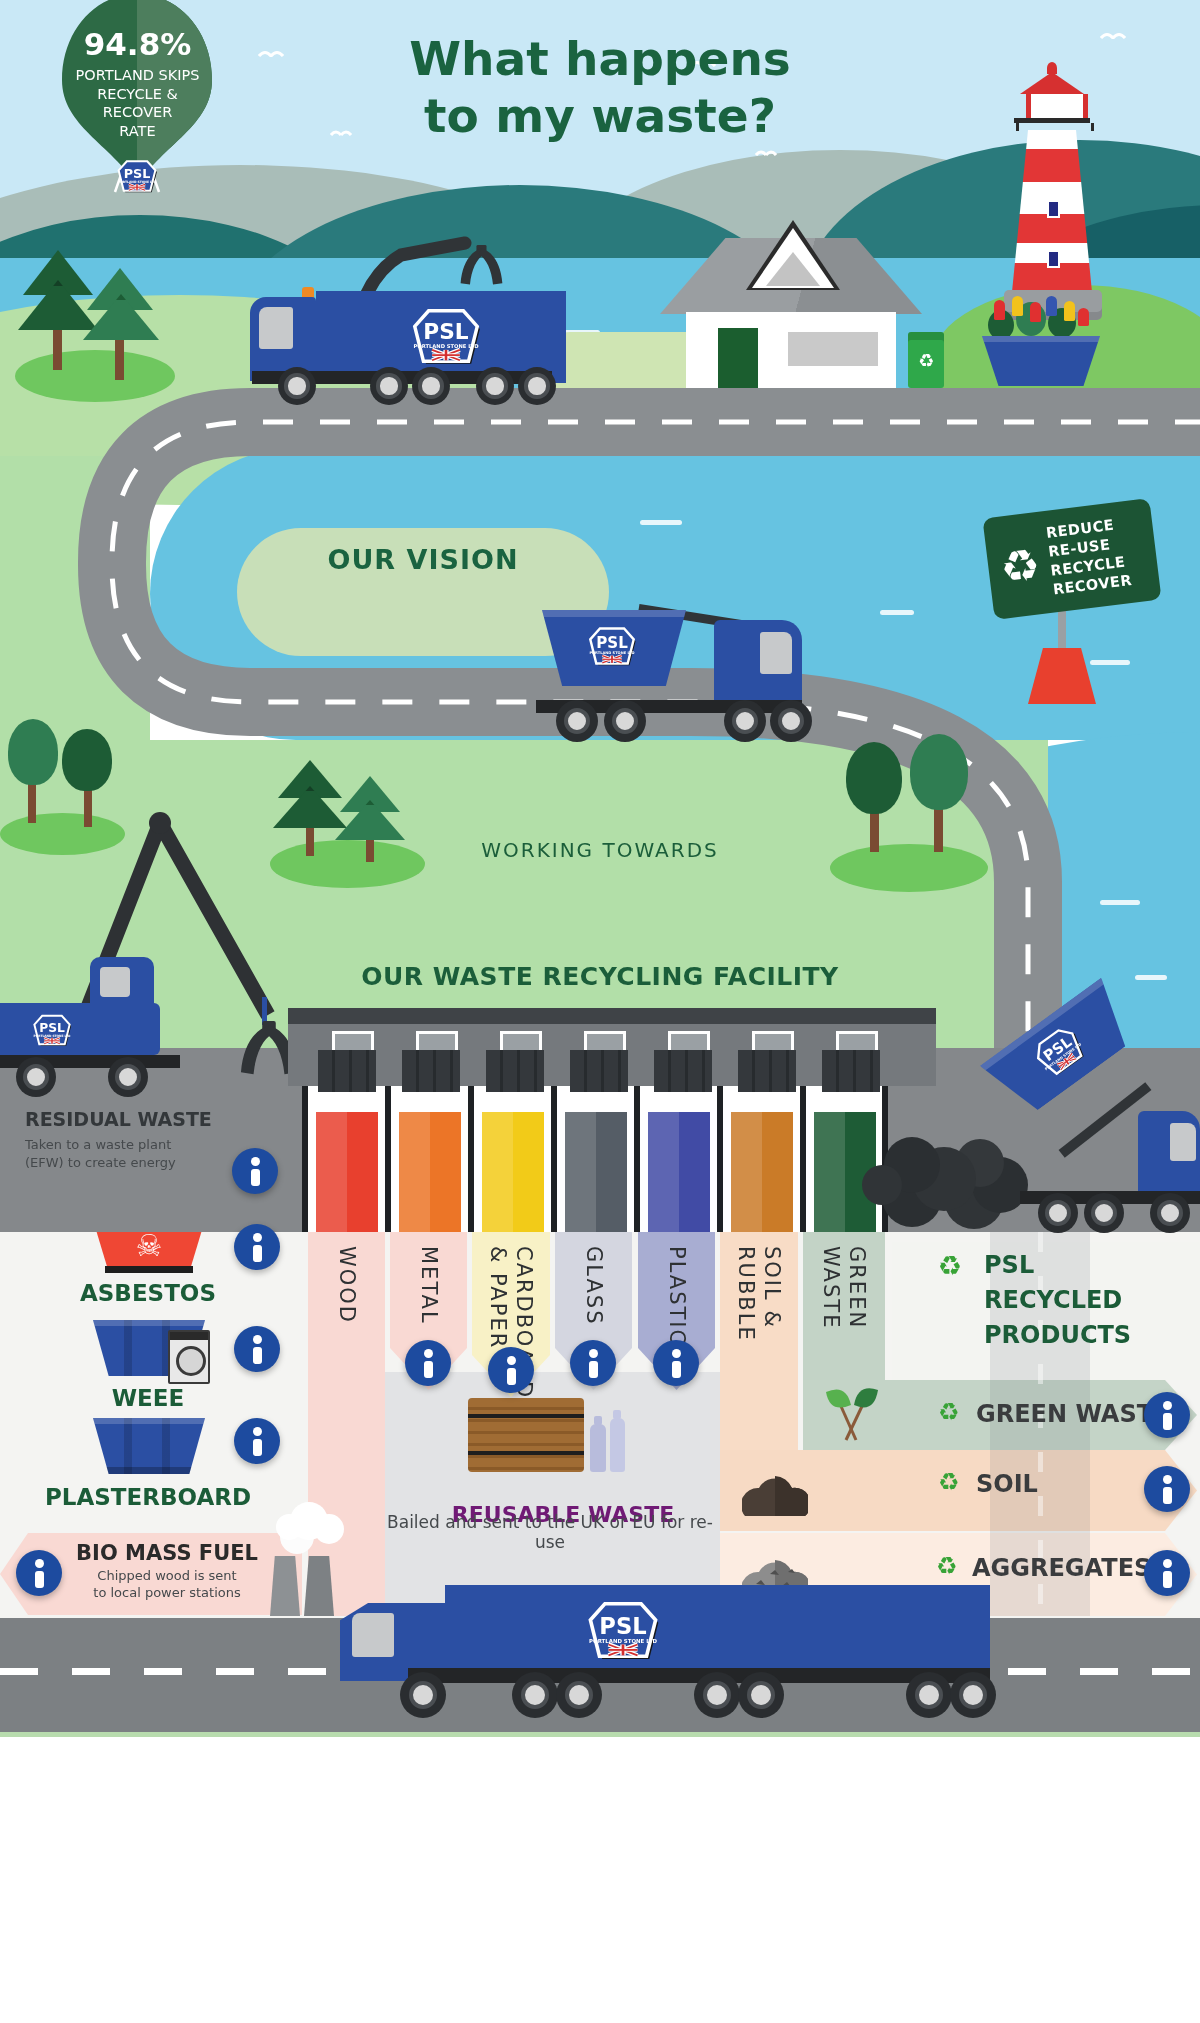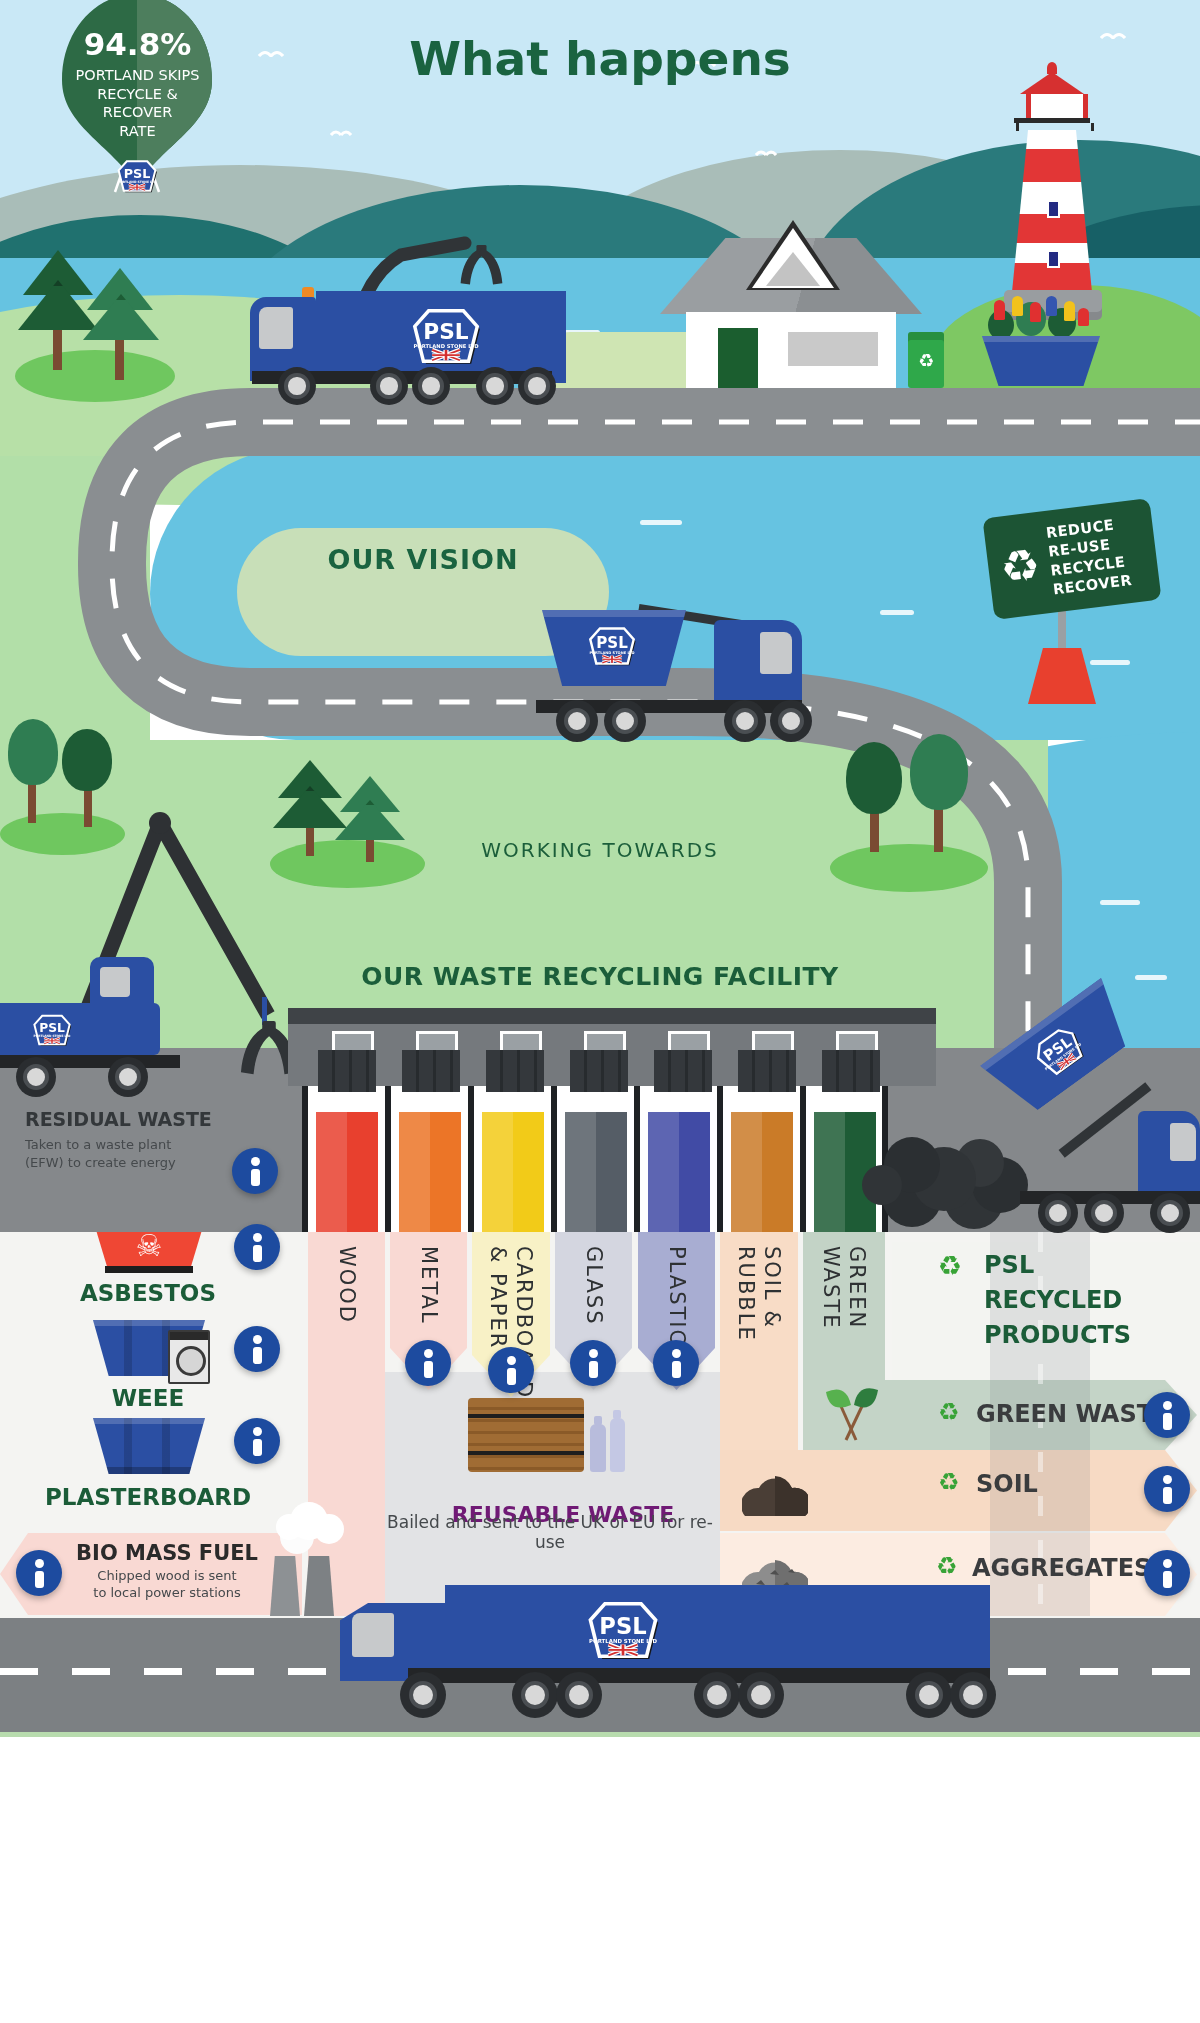--- a/index.html
+++ b/index.html
@@ -120,20 +120,21 @@
       <div>RECYCLE &amp;</div>
     <div>RECOVER</div>
       <div>RATE</div>
   </div>
   <svg class="abs" style="left:110px;top:156px" width="54" height="40" viewBox="0 0 106 72">
       <use href="#psl-logo"></use>
     </svg>
 
   <div class="abs ctr" style="left:350px;top:30px;width:500px;font-size:47px;line-height:1.22;font-weight:bold;color:#1a6340;">
     <div>What happens</div>
+      <div>to my waste?</div>
   </div>
 
   <div class="abs" style="left:1000px;top:62px;width:120px;height:262px;">
     <div class="abs" style="left:47px;top:0;width:10px;height:12px;background:#d63030;border-radius:50% 50% 0 0;"></div>
     <div class="abs gable-t" style="left:20px;top:10px;width:64px;height:22px;background:#d63030;"></div>
     <div class="abs" style="left:26px;top:32px;width:52px;height:24px;background:#fff;border-left:5px solid #d63030;border-right:5px solid #d63030;"></div>
     <div class="abs" style="left:14px;top:56px;width:76px;height:5px;background:#2a2a2a;"></div>
     <div class="abs" style="left:16px;top:61px;width:72px;height:8px;background:transparent;border-left:3px solid #2a2a2a;border-right:3px solid #2a2a2a;"></div>
     <div class="abs" style="left:12px;top:68px;width:80px;height:162px;
          clip-path:polygon(20% 0,80% 0,100% 100%,0 100%);

